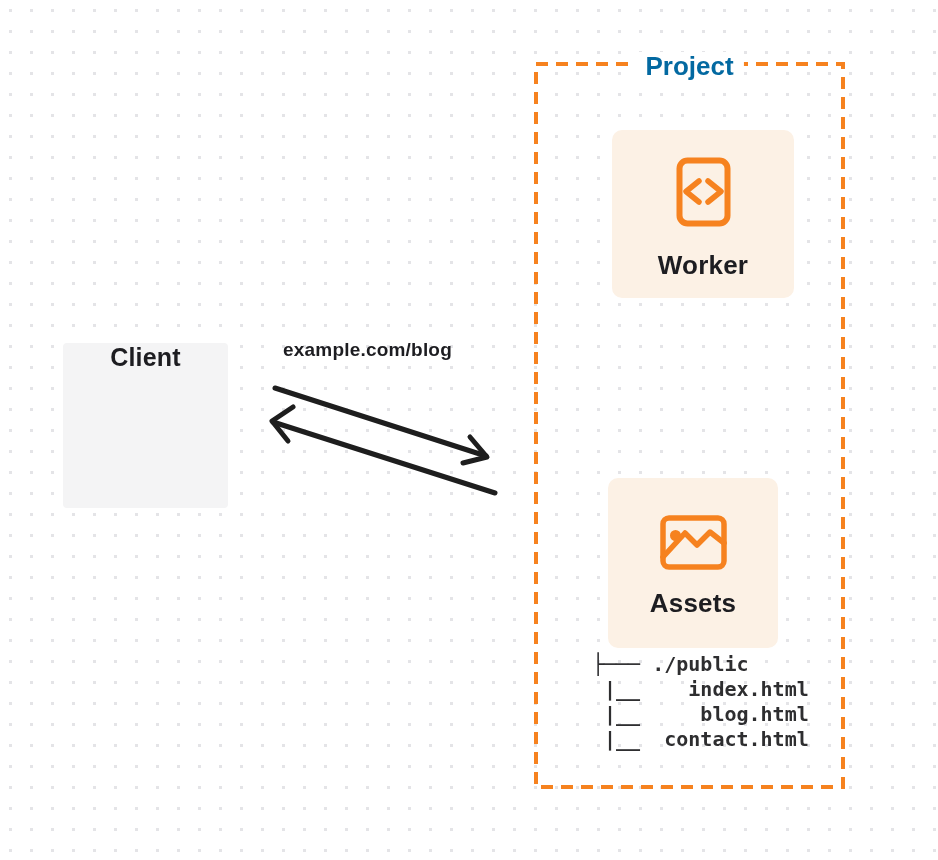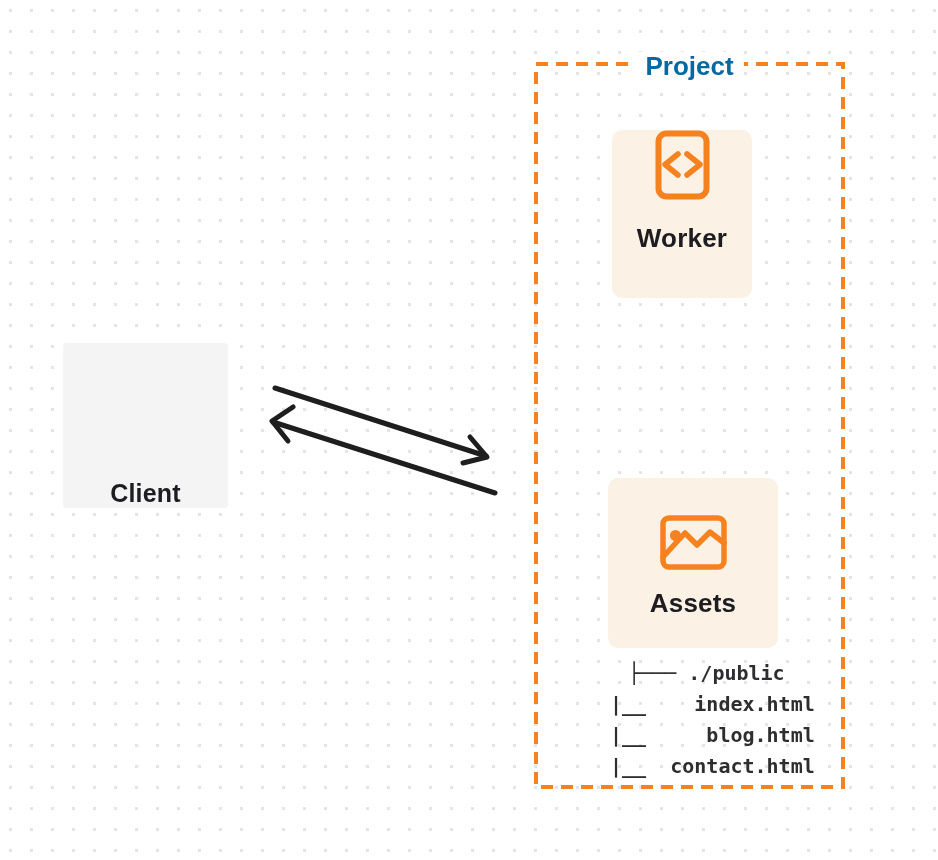--- a/index.html
+++ b/index.html
@@ -14,21 +14,21 @@
     background-size: 21px 21px;
     font-family: "Liberation Sans", sans-serif;
     color: #1D1D21;
   }
 
   
   .client-box {
     position: absolute; left: 63px; top: 343px;
     width: 165px; height: 165px;
     background: #F4F4F5; border-radius: 4px;
-    display: flex; align-items: flex-end; justify-content: center;
+    display: flex; align-items: flex-start; justify-content: center;
   }
   .client-label { font-weight: bold; font-size: 25px; letter-spacing: .2px; }
 
   
   .url-label {
     position: absolute; left: 283px; top: 339px;
     font-weight: bold; font-size: 19px; letter-spacing: .2px;
   }
 
   
@@ -44,44 +44,45 @@
     background: #ffffff; padding: 0 10px;
     color: #0369a1; font-weight: bold; font-size: 26px; line-height: 28px;
     white-space: nowrap;
   }
 
   
   .card {
     position: absolute; background: #FCF1E5; border-radius: 10px;
     display: flex; flex-direction: column; align-items: center;
   }
-  .worker-card { left: 78px; top: 68px; width: 140px; height: 168px; }
+  .worker-card { left: 78px; top: 68px; width: 182px; height: 168px; padding-top: 27px; }
   .assets-card { left: 74px; top: 416px; width: 170px; height: 170px; padding-top: 37px; }
   .card-label { font-weight: bold; font-size: 26px; letter-spacing: .2px; }
   .worker-card .card-label { margin-top: 23px; }
   .assets-card .card-label { margin-top: 18px; }
   .icon-stroke { stroke: #F6821F; fill: none; stroke-linecap: round; stroke-linejoin: round; }
 
   
   .file-tree {
-    position: absolute; left: 54px; top: 586px; margin: 10px;
+    position: absolute; left: 54px; top: 586px; margin: 4px;
     font-family: "DejaVu Sans Mono", monospace;
-    font-size: 20px; line-height: 31px; font-weight: bold;
-    color: #2E2E30; white-space: pre; text-align: center;
+    font-size: 20px; line-height: 25px; font-weight: bold;
+    color: #2E2E30; white-space: pre;
   }
 </style>
 </head>
 <body>
 
 <div class="canvas">
 
   <div class="client-box">
     <span class="client-label">Client</span>
   </div>
 
+  <div class="url-label">example.com/blog</div>
 
   <svg class="arrows" width="938" height="860" viewBox="0 0 938 860">
     <path class="arrow-stroke" d="M275,388 L486,456"></path>
     <path class="arrow-stroke" d="M470,437 L487,457 L463,463"></path>
     <path class="arrow-stroke" d="M495,493 L273,422"></path>
     <path class="arrow-stroke" d="M293,407 L272,421 L288,441"></path>
   </svg>
 
   <div class="project-box">
     <svg class="project-border" width="311" height="727" viewBox="0 0 311 727">

